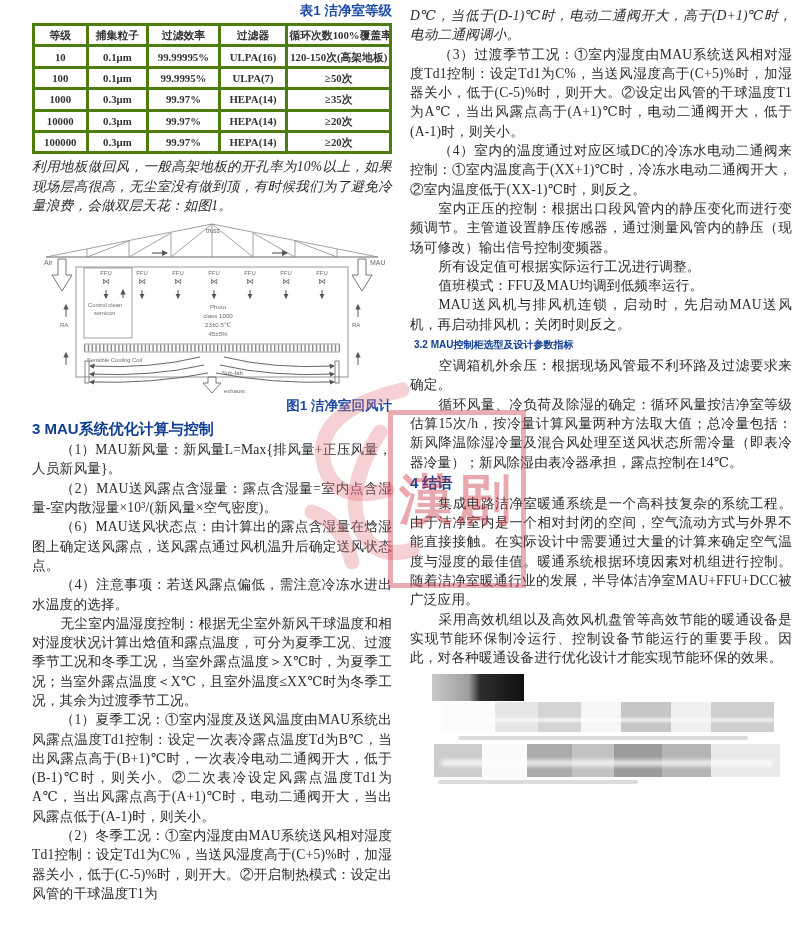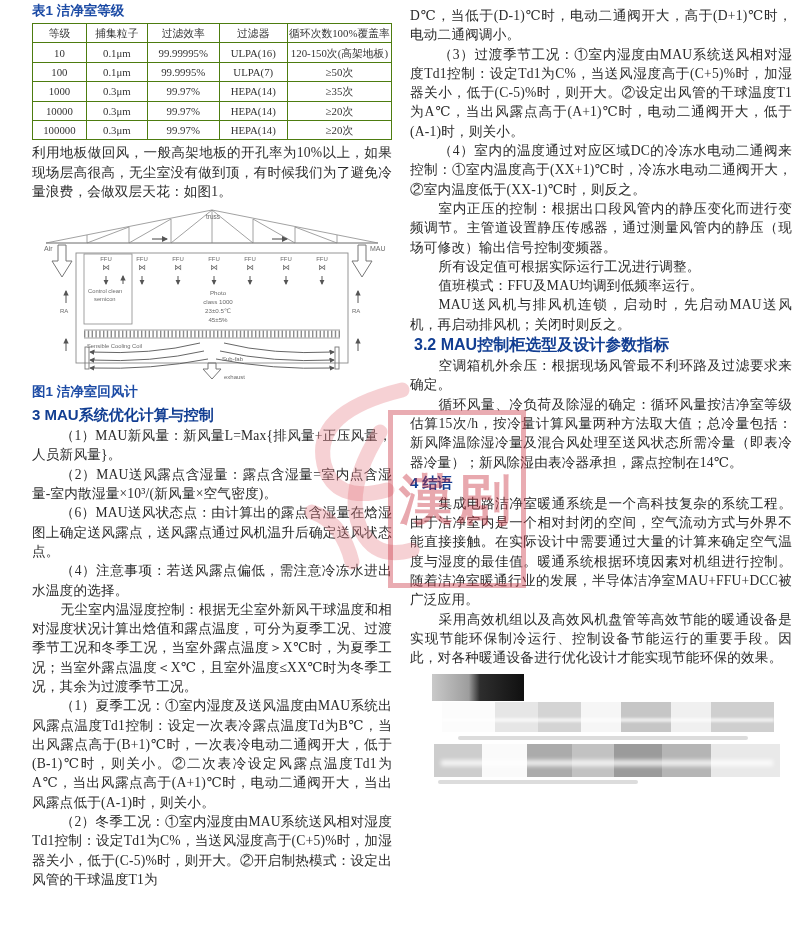--- a/index.html
+++ b/index.html
@@ -13,43 +13,43 @@
     color:#2b2b2b;
   }
   .col{position:absolute;top:0;}
   .col-left{left:32px;width:360px;}
   .col-right{left:410px;width:382px;top:6px;}
   p.body{
     font-size:13.6px;line-height:19.3px;margin:0;
     text-align:justify;text-indent:2.1em;
     letter-spacing:0.2px;
   }
-  p.body.noindent{text-indent:0;}
+  p.body.noindent{text-indent:0;font-style:italic;}
   .tbl-title,.fig-caption{
     font-family:"Liberation Sans","DejaVu Sans",sans-serif;
     font-weight:bold;color:#1c4ba5;font-size:13.5px;
-    text-align:left;margin:0;padding:2px 0 3px 0;
+    text-align:right;margin:0;padding:2px 0 3px 0;
   }
   table.cr{
     border-collapse:collapse;width:100%;
     font-size:10.8px;line-height:12px;
     color:#333;table-layout:fixed;
   }
   table.cr th,table.cr td{
-    border:1px solid #4d7c0f;text-align:center;
-    padding:3.2px 1px;font-weight:normal;
+    border:3px solid #4d7c0f;text-align:center;
+    padding:3.2px 1px;font-weight:bold;
     font-family:"Liberation Serif","DejaVu Serif",serif;
     overflow:hidden;white-space:nowrap;
   }
   .sec-h{
     font-family:"Liberation Sans","DejaVu Sans",sans-serif;
     font-weight:bold;color:#123e92;
     font-size:15px;line-height:20px;margin:1px 0 1px 0;
   }
-  .sec-h.sub{font-size:16px;padding-left:4px;}
+  .sec-h.sub{font-size:10px;padding-left:4px;}
   .figure-wrap{margin:2px 0 0 0;}
   .figure-wrap svg{display:block;}
   svg text{font-family:"Liberation Sans","DejaVu Sans",sans-serif;fill:#6b6b6b;}
   .watermark{
     position:absolute;left:282px;top:372px;width:280px;height:208px;
     z-index:5;pointer-events:none;
   }
   .wm-box{
     position:absolute;left:106px;top:38px;width:128px;height:168px;
     border:5px solid rgba(201,48,62,0.40);

